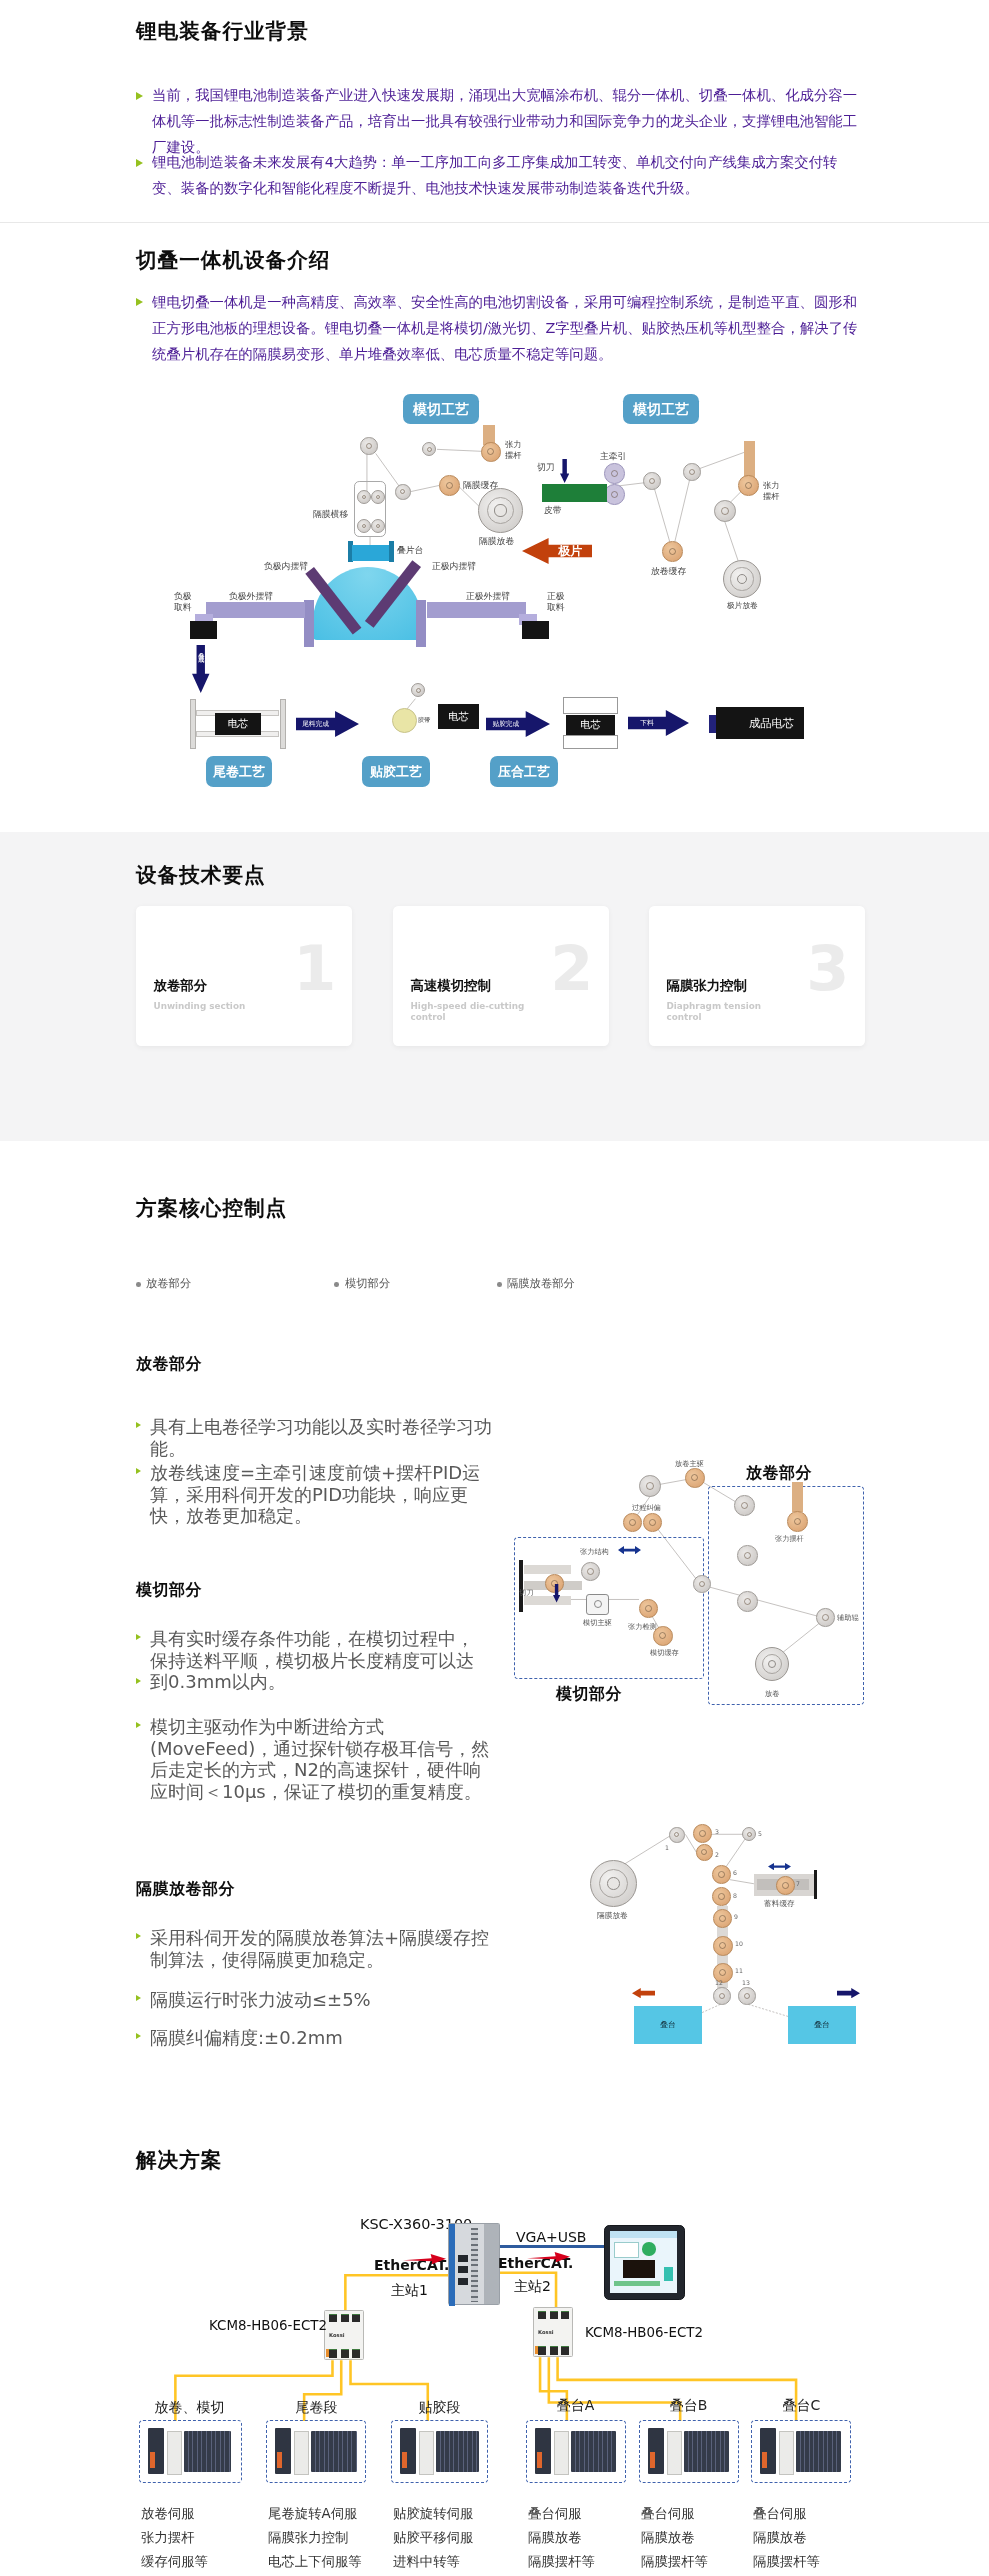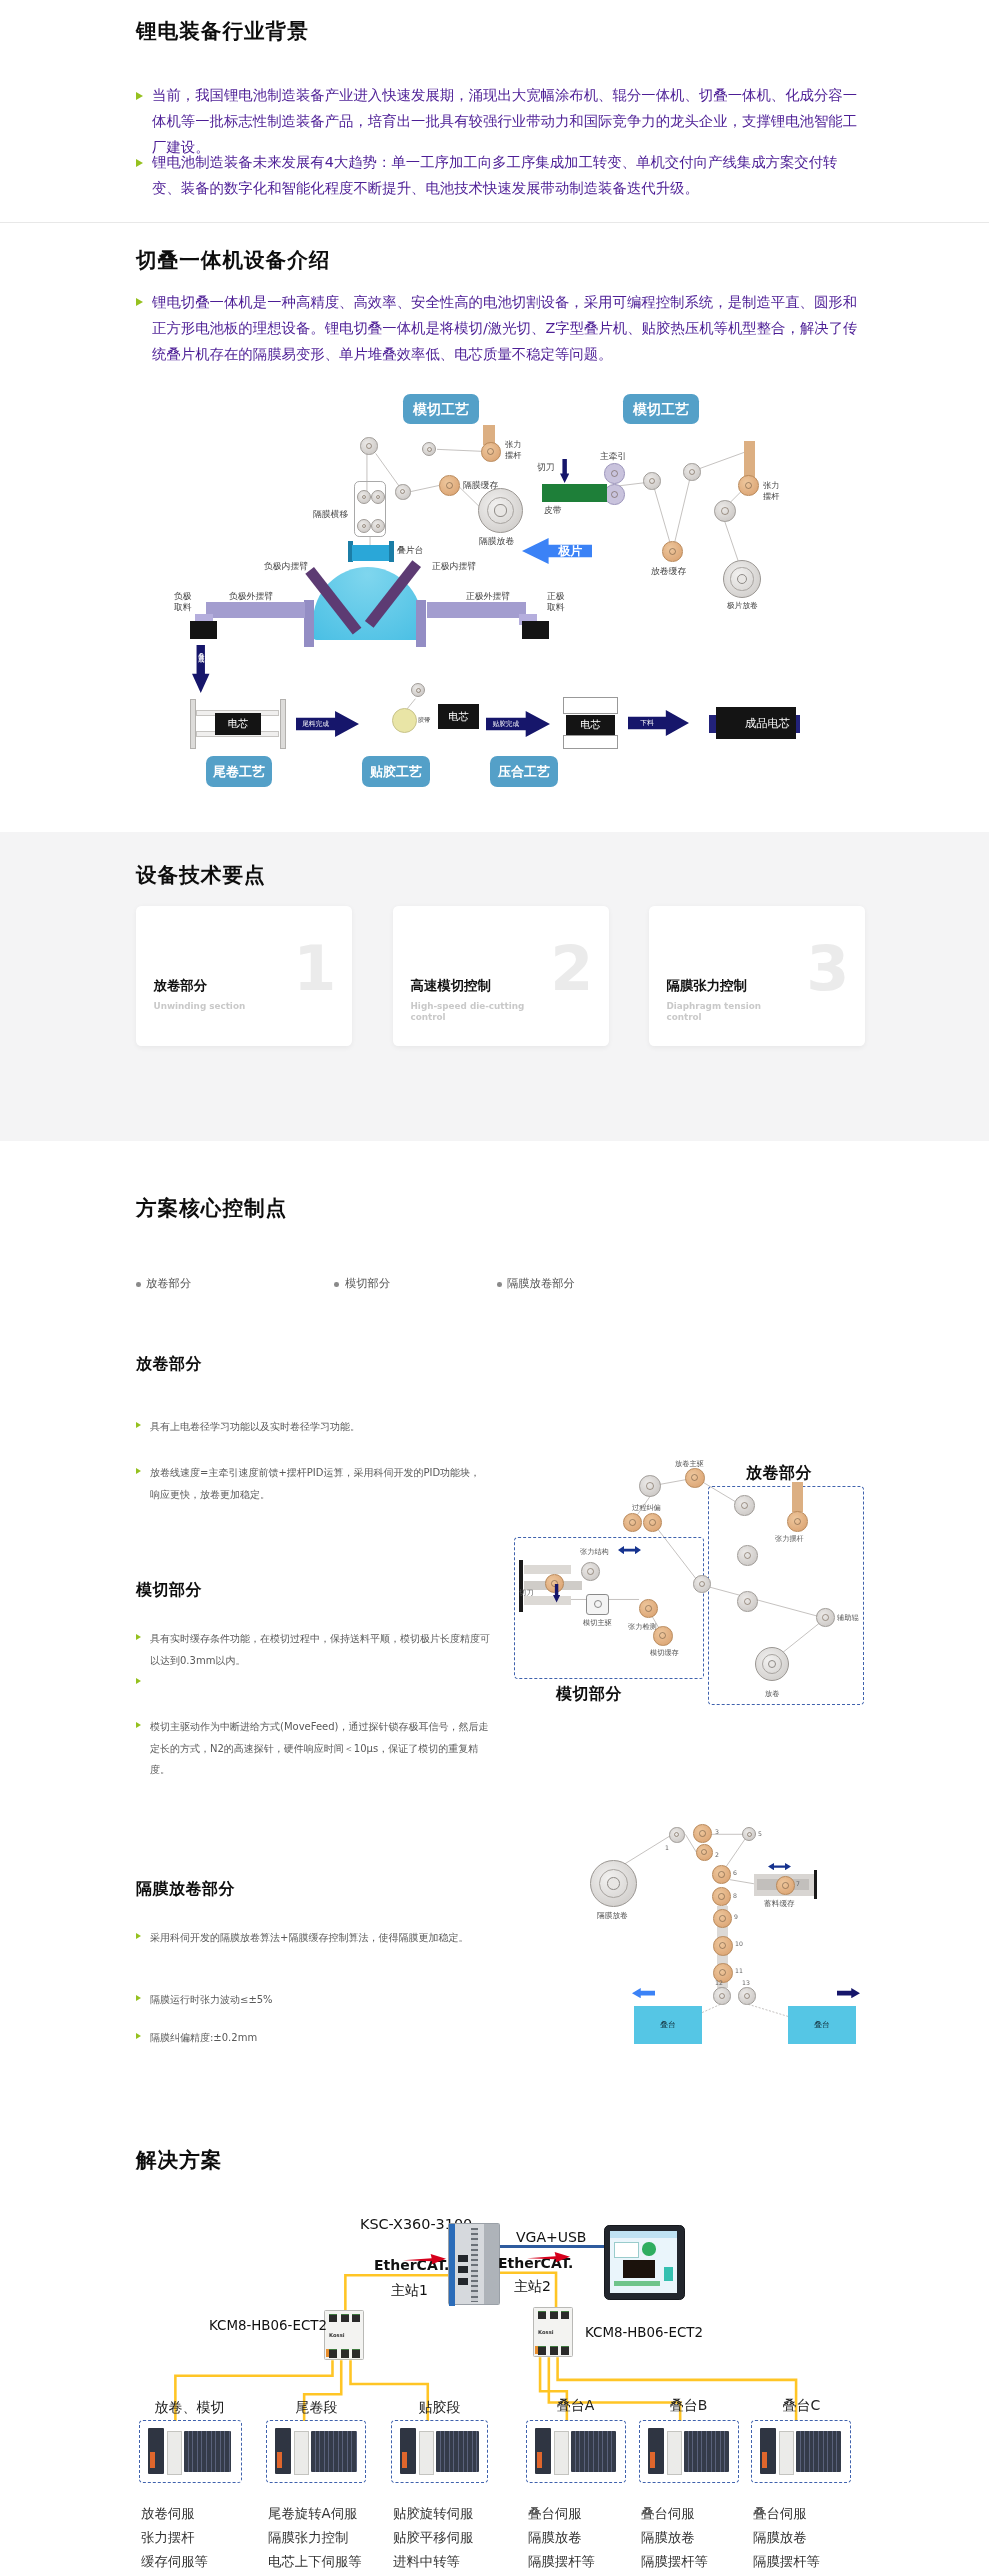--- a/index.html
+++ b/index.html
@@ -1,42 +1,42 @@
 <!DOCTYPE html>
 <html style="font-size:8.2px"><head>
 <meta charset="utf-8">
 <style>
   html,body{margin:0;padding:0;background:#fff;font-family:"DejaVu Sans","Liberation Sans",sans-serif;}
   #page{position:relative;width:990px;height:3550px;background:#fff;overflow:hidden;}
   .ab{position:absolute;box-sizing:border-box;}
   .sec-title{font-size:20.6px;font-weight:bold;color:#0d0d0d;letter-spacing:1px;white-space:nowrap;}
   .sub-title{font-size:16px;font-weight:bold;color:#0d0d0d;letter-spacing:0.5px;white-space:nowrap;}
   .para{font-size:14.4px;color:#4c1d95;line-height:26px;}
-  .sb{font-size:10px;color:#595959;line-height:21.6px;}
+  .sb{font-size:18px;color:#595959;line-height:21.6px;}
   .tri{width:0;height:0;border-left:7.2px solid #95c11f;border-top:4.6px solid transparent;border-bottom:4.6px solid transparent;}
   .tris{width:0;height:0;border-left:5.7px solid #95c11f;border-top:3.6px solid transparent;border-bottom:3.6px solid transparent;}
   .divider{background:#e8e8e8;height:0.5px;width:990px;}
   .band{background:#f4f4f5;width:990px;}
   .lb{color:#444;font-size:8.8px;white-space:nowrap;}
   .lbw{white-space:normal;line-height:10.8px;}
   .lbs{color:#555;font-size:7.2px;white-space:nowrap;}
   .badge{background:#54a0c8;color:#fff;font-weight:bold;text-align:center;border-radius:7.2px;font-size:14px;}
   .roller{border-radius:50%;}
   .roller:after{content:"";position:absolute;left:30%;top:30%;right:30%;bottom:30%;border-radius:50%;border:0.5px solid rgba(90,70,50,.5);}
   .ro{background:radial-gradient(circle at 38% 35%,#eec79d,#d89e6c);border:0.5px solid #b9895a;}
   .rg{background:radial-gradient(circle at 38% 35%,#eceae8,#c5c1be);border:0.5px solid #9f9b97;}
   .rp{background:radial-gradient(circle at 38% 35%,#e2deee,#c1bbd8;);border:0.5px solid #9c95bb;background-color:#c9c3dd;}
   .bigroll{border-radius:50%;background:radial-gradient(circle at 40% 38%,#f2f1f0,#c9c6c3);border:0.5px solid #9a9692;}
   .bigroll:before{content:"";position:absolute;left:18%;top:18%;right:18%;bottom:18%;border-radius:50%;border:1px solid #a8a4a0;}
   .bigroll:after{content:"";position:absolute;left:36%;top:36%;right:36%;bottom:36%;border-radius:50%;border:1px solid #8f8b87;background:#e8e6e4;}
   .dash{border:1px dashed #3f62ad;border-radius:4.1px;}
   .cellblk{background:#141414;color:#fff;display:flex;align-items:center;justify-content:center;font-size:10.3px;}
   .arr-r{background:#16166b;color:#fff;clip-path:polygon(0 26%,62% 26%,62% 0,100% 50%,62% 100%,62% 74%,0 74%);display:flex;align-items:center;}
   .arr-r span{width:62%;text-align:center;font-size:6.7px;}
-  .arr-l{background:#3b82f6;color:#fff;clip-path:polygon(100% 26%,38% 26%,38% 0,0 50%,38% 100%,38% 74%,100% 74%);display:flex;align-items:center;justify-content:flex-end;}
+  .arr-l{background:#c2410c;color:#fff;clip-path:polygon(100% 26%,38% 26%,38% 0,0 50%,38% 100%,38% 74%,100% 74%);display:flex;align-items:center;justify-content:flex-end;}
   .arr-l span{width:62%;text-align:center;font-weight:bold;}
   .arr-d{background:#16166b;clip-path:polygon(26% 0,74% 0,74% 60%,100% 60%,50% 100%,0 60%,26% 60%);}
   .arr-d .vt{position:absolute;left:50%;top:3.1px;transform:translateX(-50%);writing-mode:vertical-rl;color:#fff;font-size:6.2px;letter-spacing:1px;}
   .dbl{background:#16338f;clip-path:polygon(0 50%,26% 0,26% 34%,74% 34%,74% 0,100% 50%,74% 100%,74% 66%,26% 66%,26% 100%);}
   .card3{background:#fff;border-radius:5.2px;box-shadow:0 1.5px 5.2px rgba(0,0,0,.05);}
   .bignum{font-size:62px;font-weight:bold;color:#ebebeb;line-height:1;}
   .dot{width:4.6px;height:4.6px;border-radius:50%;background:#8a8a8a;}
   .ptxt{font-size:11.3px;color:#555;white-space:nowrap;}
   .glabel{font-size:14px;color:#222;text-align:center;white-space:nowrap;}
   .gline{font-size:13.4px;color:#333;line-height:24px;white-space:nowrap;}
@@ -182,21 +182,21 @@
         <span>贴胶完成</span>
       </div>
     <div class="ab" style="left:563px;top:697px;width:55px;height:16.5px;background:#fff;border:0.5px solid #999;"></div>
     <div class="ab cellblk" style="left:566px;top:715px;width:49px;height:19.6px;">电芯</div>
     <div class="ab" style="left:563px;top:735px;width:55px;height:14.4px;background:#fff;border:0.5px solid #999;"></div>
     <div class="ab arr-r" style="left:628px;top:710px;width:61px;height:26px;">
         <span>下料</span>
       </div>
     <div class="ab" style="left:709px;top:715px;width:9.3px;height:17.5px;background:#22227a;"></div>
     <div class="ab" style="left:791px;top:715px;width:9.3px;height:17.5px;background:#22227a;"></div>
-    <div class="ab cellblk" style="left:716px;top:707px;width:80px;height:32px;font-size:11.3px;padding-left:23px;">成品电芯</div>
+    <div class="ab cellblk" style="left:716px;top:707px;width:88px;height:32px;font-size:11.3px;padding-left:23px;">成品电芯</div>
 
     <div class="ab badge" style="left:206px;top:756px;width:66px;height:31px;line-height:31px;font-size:13px;">尾卷工艺</div>
     <div class="ab badge" style="left:362px;top:756px;width:68px;height:31px;line-height:31px;font-size:13px;">贴胶工艺</div>
     <div class="ab badge" style="left:490px;top:756px;width:68px;height:31px;line-height:31px;font-size:13px;">压合工艺</div>
   </div>
 
   <div class="ab band" style="left:0;top:832px;height:309px;"></div>
   <div class="ab sec-title" style="left:136px;top:861px;">设备技术要点</div>
   <div class="ab card3" style="left:136px;top:906px;width:216px;height:140px;">
     <div class="ab" style="left:17.5px;top:71px;font-size:13.4px;font-weight:bold;color:#111;">放卷部分</div>

